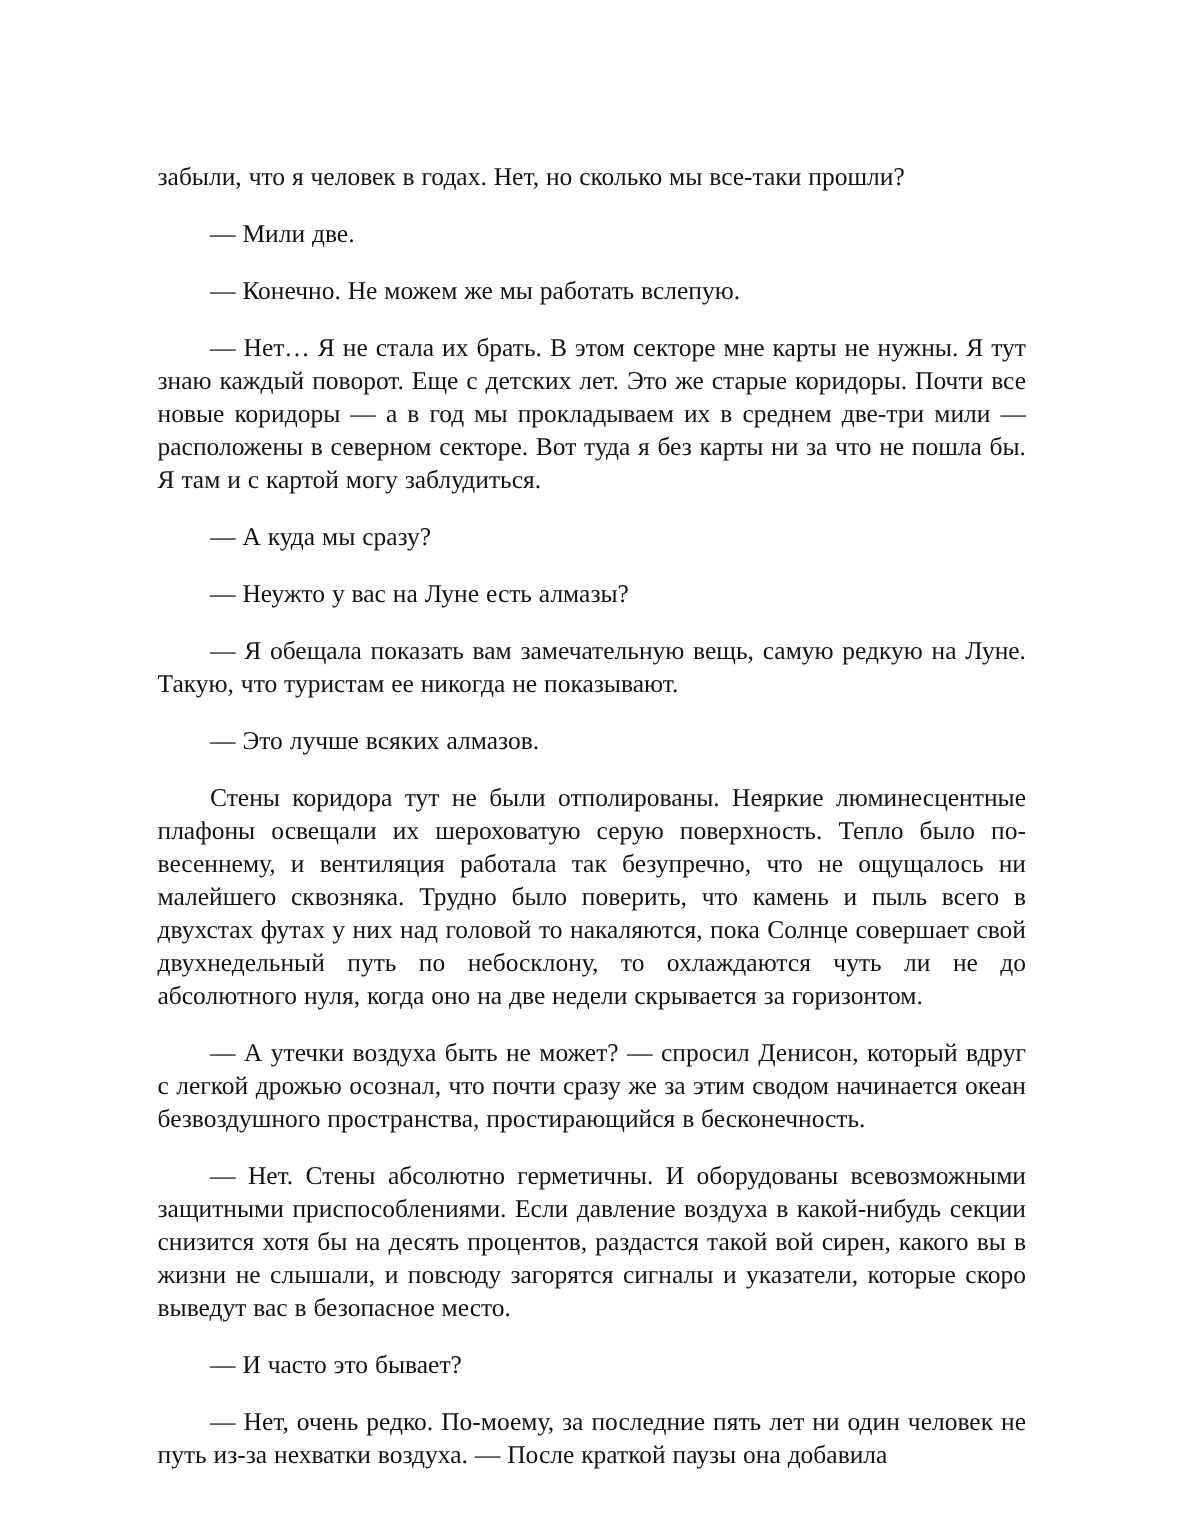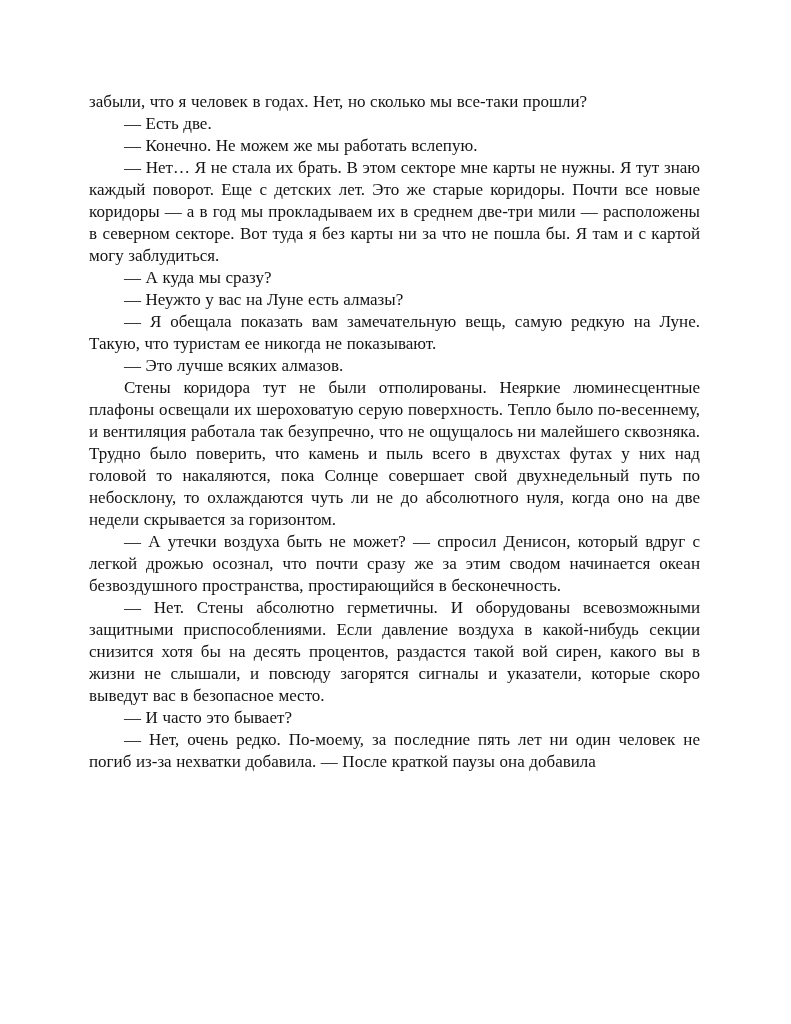--- a/index.html
+++ b/index.html
@@ -26,41 +26,41 @@
     left: 89px;
     top: 91px;
     width: 611px;
     font-family: "Liberation Serif", "DejaVu Serif", serif;
     font-size: 17px;
     line-height: 22px;
     color: #121212;
     text-align: justify;
   }
   .text-column p {
-    margin: 0;
+    margin: 16px;
     padding: 0;
     text-indent: 35px;
     word-spacing: 0.02em;
   }
   .text-column p.no-indent {
     text-indent: 0;
   }
 </style>
 </head>
 <body>
 
 <main class="book-page">
   <div class="text-column">
       <p class="no-indent">забыли, что я человек в годах. Нет, но сколько мы все-таки прошли?</p>
-      <p>— Есть две.</p>
+      <p>— Мили две.</p>
       <p>— Конечно. Не можем же мы работать вслепую.</p>
       <p>— Нет… Я не стала их брать. В этом секторе мне карты не нужны. Я тут знаю каждый поворот. Еще с детских лет. Это же старые коридоры. Почти все новые коридоры — а в год мы прокладываем их в среднем две-три мили — расположены в северном секторе. Вот туда я без карты ни за что не пошла бы. Я там и с картой могу заблудиться.</p>
       <p>— А куда мы сразу?</p>
       <p>— Неужто у вас на Луне есть алмазы?</p>
       <p>— Я обещала показать вам замечательную вещь, самую редкую на Луне. Такую, что туристам ее никогда не показывают.</p>
       <p>— Это лучше всяких алмазов.</p>
       <p>Стены коридора тут не были отполированы. Неяркие люминесцентные плафоны освещали их шероховатую серую поверхность. Тепло было по-весеннему, и вентиляция работала так безупречно, что не ощущалось ни малейшего сквозняка. Трудно было поверить, что камень и пыль всего в двухстах футах у них над головой то накаляются, пока Солнце совершает свой двухнедельный путь по небосклону, то охлаждаются чуть ли не до абсолютного нуля, когда оно на две недели скрывается за горизонтом.</p>
       <p>— А утечки воздуха быть не может? — спросил Денисон, который вдруг с легкой дрожью осознал, что почти сразу же за этим сводом начинается океан безвоздушного пространства, простирающийся в бесконечность.</p>
       <p>— Нет. Стены абсолютно герметичны. И оборудованы всевозможными защитными приспособлениями. Если давление воздуха в какой-нибудь секции снизится хотя бы на десять процентов, раздастся такой вой сирен, какого вы в жизни не слышали, и повсюду загорятся сигналы и указатели, которые скоро выведут вас в безопасное место.</p>
       <p>— И часто это бывает?</p>
-      <p>— Нет, очень редко. По-моему, за последние пять лет ни один человек не погиб из-за нехватки добавила. — После краткой паузы она добавила</p>
+      <p>— Нет, очень редко. По-моему, за последние пять лет ни один человек не путь из-за нехватки воздуха. — После краткой паузы она добавила</p>
     </div>
 </main>
 
 </body></html>

